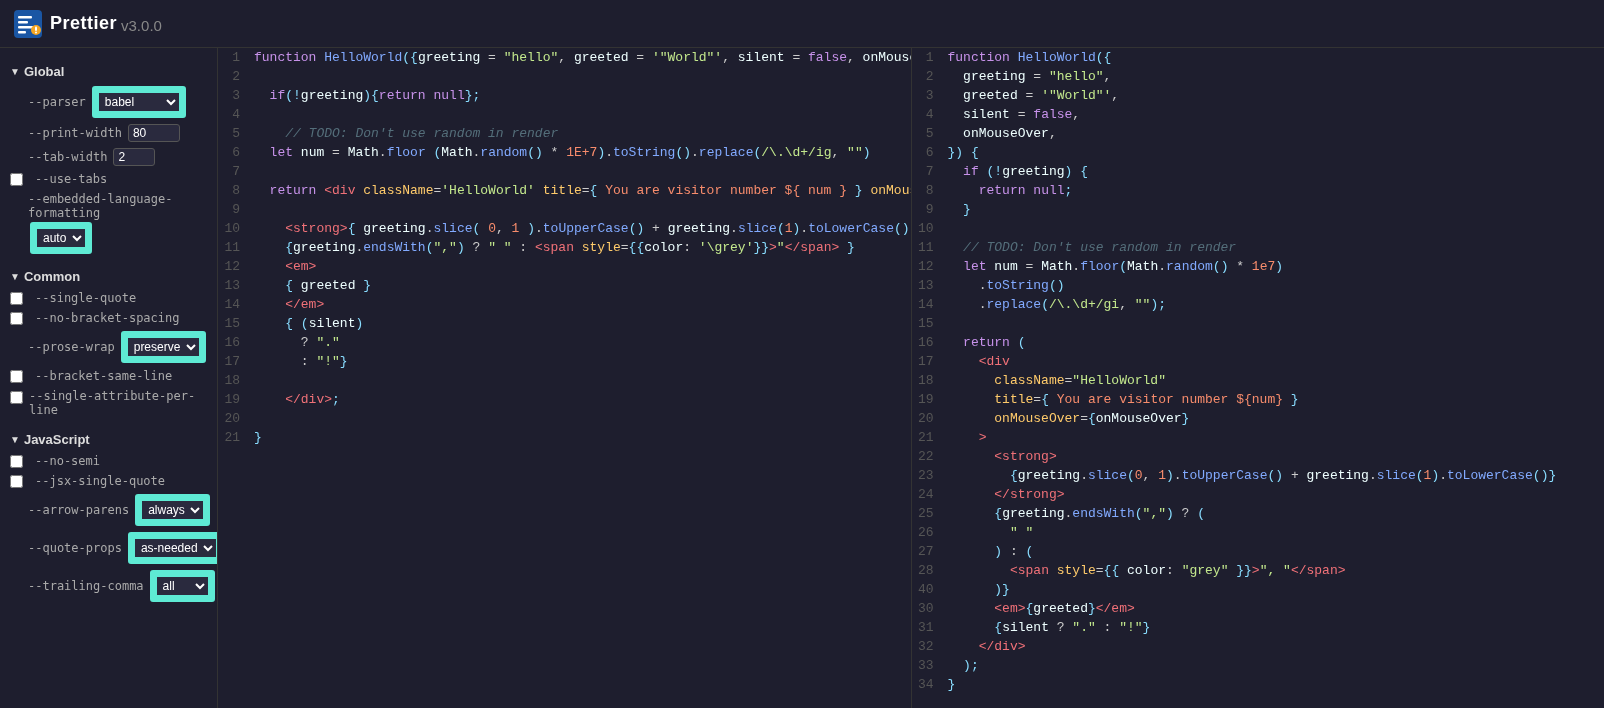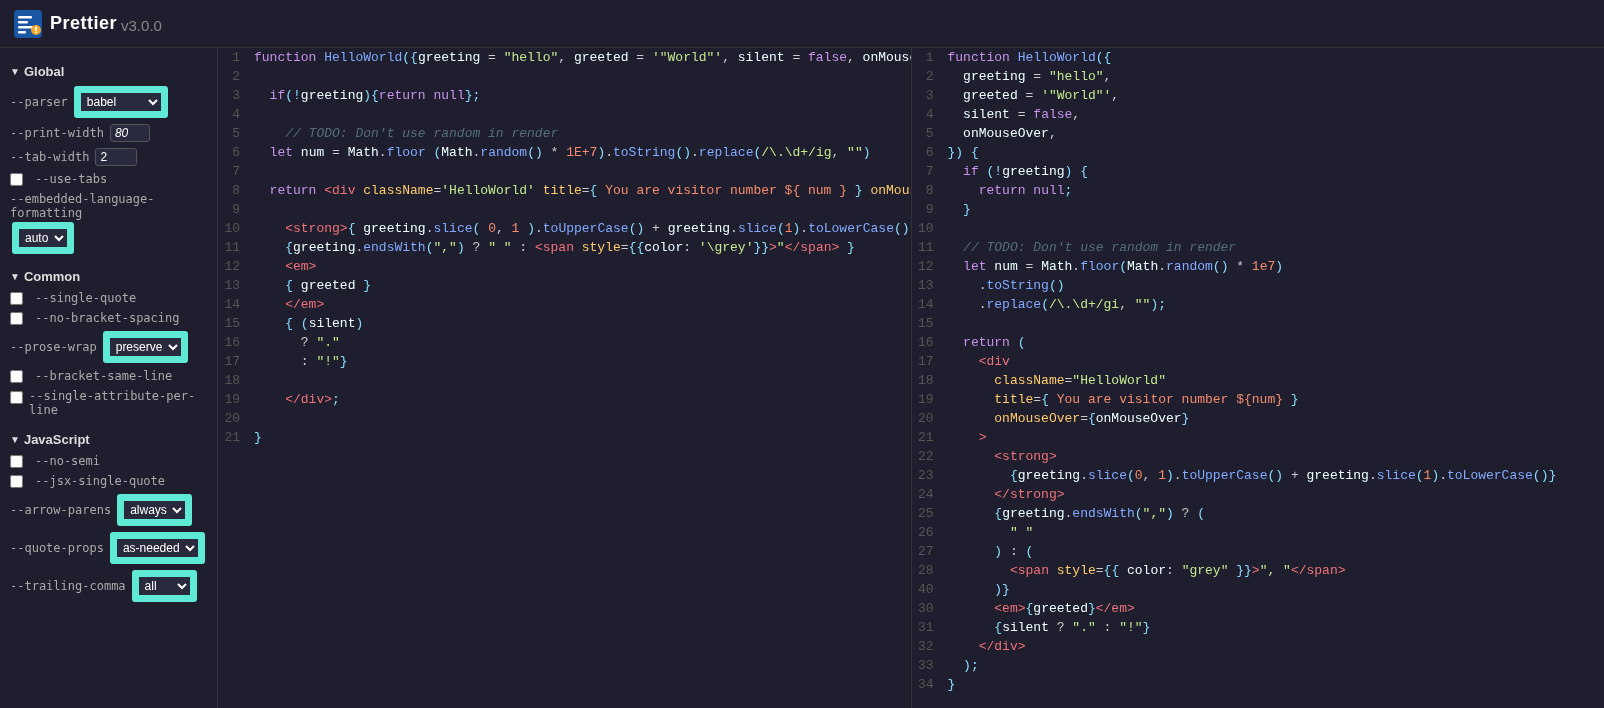--- a/index.html
+++ b/index.html
@@ -88,20 +88,21 @@
       accent-color: #555;
     }
     .option-row-labeled {
       display: flex;
       align-items: center;
       padding: 3px 10px;
       font-size: 12px;
       color: #aaa;
       gap: 6px;
       font-family: 'Consolas', monospace;
+      margin-left: 18px;
     }
     .option-label {
       white-space: nowrap;
       font-size: 12px;
       color: #aaa;
       font-family: 'Consolas', monospace;
     }
     .option-row-labeled input[type="text"],
     .option-row-labeled input[type="number"] {
       width: 52px;
@@ -208,21 +209,21 @@
         <option>typescript</option>
         <option>css</option>
         <option>html</option>
         <option>json</option>
         <option>markdown</option>
       </select>
     </div>
 
     <div class="option-row-labeled">
       <span class="option-label">--print-width</span>
-      <input type="text" value="80" style="width: 40px; font-style: italic;">
+      <input type="text" value="80" style="width: 52px;">
     </div>
 
     <div class="option-row-labeled">
       <span class="option-label">--tab-width</span>
       <input type="text" value="2" style="width: 42px;">
     </div>
 
     <div class="option-row">
       <label>
         <input type="checkbox" style="">

